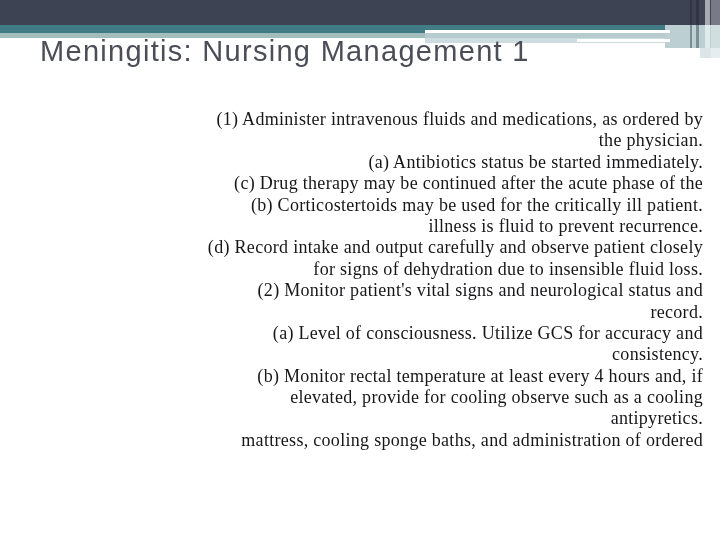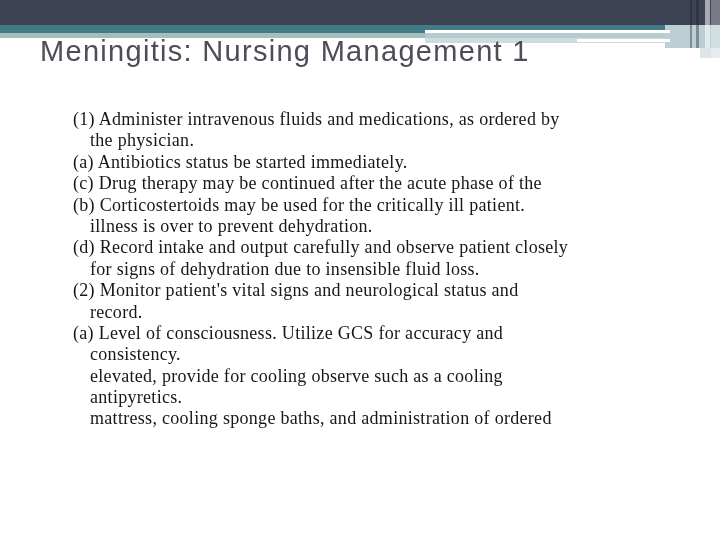--- a/index.html
+++ b/index.html
@@ -34,21 +34,21 @@
   
   .slide-title{
     position:absolute;left:40px;top:34px;width:640px;
     font-size:29px;line-height:34px;letter-spacing:1.3px;
     color:var(--c-title);white-space:nowrap;
   }
   
   .body-block{
     position:absolute;left:73px;top:109px;width:630px;
     font-family:"Liberation Serif","DejaVu Serif",serif;
-    font-size:18px;letter-spacing:.3px;color:var(--c-body);
+    font-size:18px;letter-spacing:.3px;color:var(--c-body);text-align:right;
   }
   .body-line{height:21.4px;line-height:21.4px;white-space:nowrap;}
   .body-line.indent{padding-left:17px;}
 </style>
 </head>
 <body>
 
 <div class="slide">
 
   <div class="bar-dark"></div>
@@ -65,25 +65,26 @@
   <div class="stripe-light-2"></div>
 
   <div class="slide-title">Meningitis: Nursing Management 1</div>
 
   <div class="body-block">
       <div class="body-line">(1) Administer intravenous fluids and medications, as ordered by</div>
       <div class="body-line indent">the physician.</div>
       <div class="body-line">(a) Antibiotics status be started immediately.</div>
       <div class="body-line">(c) Drug therapy may be continued after the acute phase of the</div>
       <div class="body-line">(b) Corticostertoids may be used for the critically ill patient.</div>
-      <div class="body-line indent">illness is over to prevent dehydration.</div>
+      <div class="body-line indent">illness is fluid to prevent recurrence.</div>
       <div class="body-line">(d) Record intake and output carefully and observe patient closely</div>
       <div class="body-line indent">for signs of dehydration due to insensible fluid loss.</div>
       <div class="body-line">(2) Monitor patient's vital signs and neurological status and</div>
       <div class="body-line indent">record.</div>
       <div class="body-line">(a) Level of consciousness. Utilize GCS for accuracy and</div>
       <div class="body-line indent">consistency.</div>
+      <div class="body-line">(b) Monitor rectal temperature at least every 4 hours and, if</div>
       <div class="body-line indent">elevated, provide for cooling observe such as a cooling</div>
       <div class="body-line indent">antipyretics.</div>
       <div class="body-line indent">mattress, cooling sponge baths, and administration of ordered</div>
     </div>
 
 </div>
 
 </body></html>

